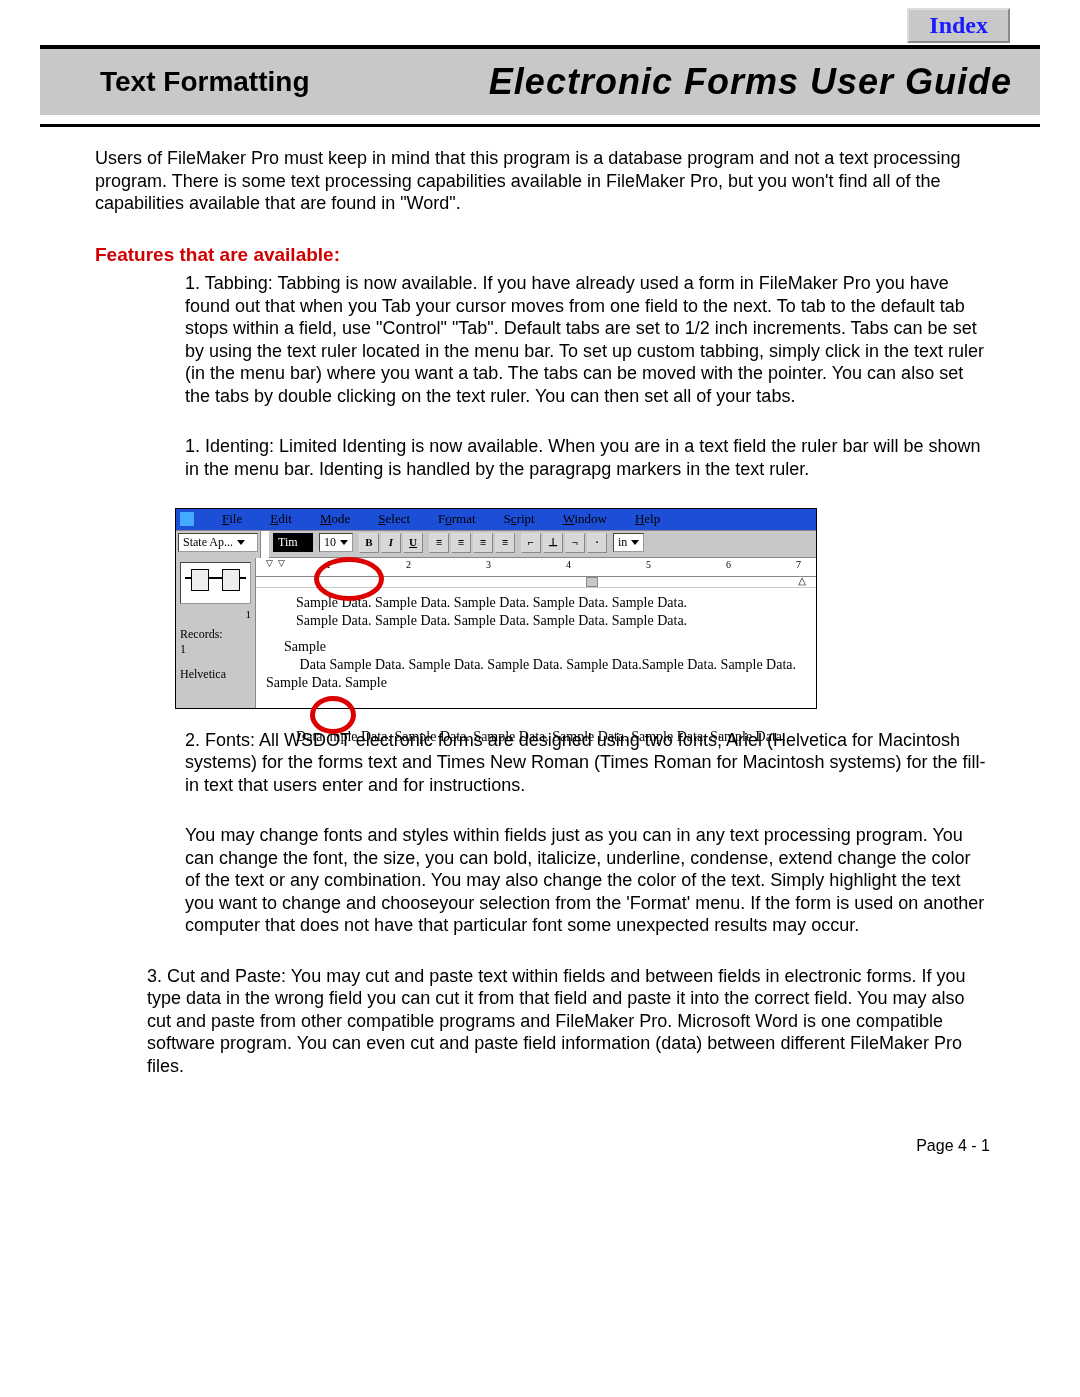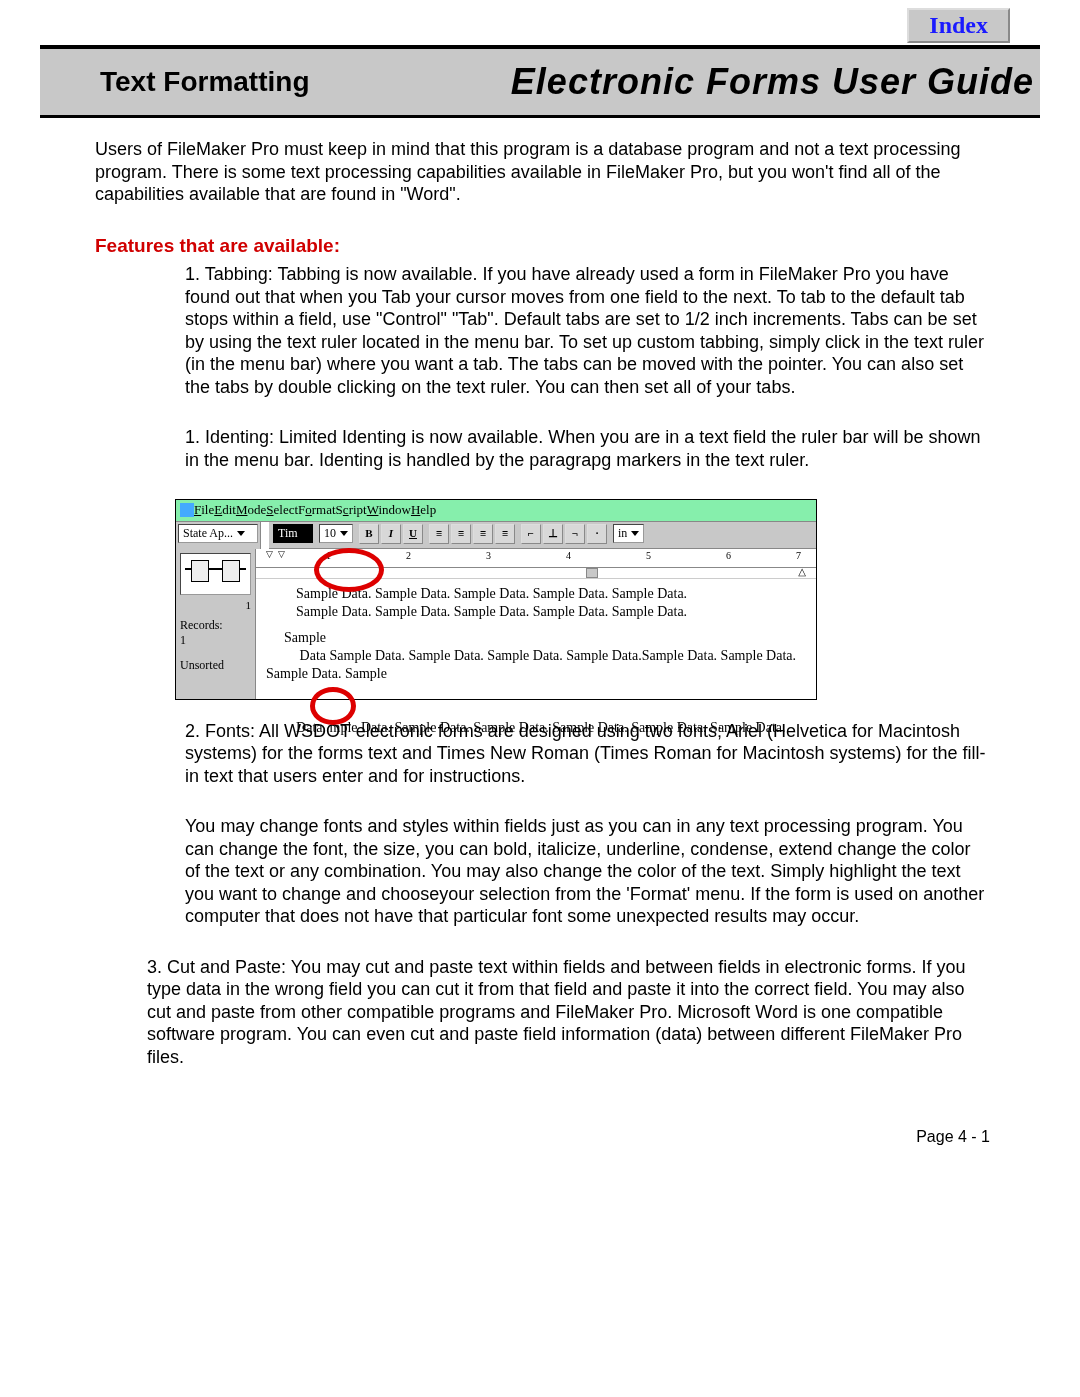--- a/index.html
+++ b/index.html
@@ -25,24 +25,24 @@
     background: #c8c8c8;
     border: 2px outset #ddd;
     padding: 2px 20px;
     font-family: "Times New Roman", serif;
     font-weight: bold;
     font-size: 24px;
     color: #1a1aff;
     cursor: pointer;
   }
   .header-box {
-    margin: 5px 40px 0 40px;
+    margin: 5px 40px 9px 40px;
     background: #c8c8c8;
     border-top: 4px solid #000;
-    padding: 12px 6px 12px 60px;
+    padding: 12px 28px 12px 60px;
     display: flex;
     justify-content: space-between;
     align-items: center;
   }
   .header-left {
     font-family: Arial, Helvetica, sans-serif;
     font-weight: bold;
     font-size: 28px;
     color: #000;
   }
@@ -84,25 +84,25 @@
   }
   .screenshot {
     margin: 10px 0 20px 80px;
     width: 640px;
     border: 1px solid #000;
     font-family: "Times New Roman", serif;
     font-size: 12px;
     background: #fff;
   }
   .ss-menubar {
-    background: #86efac;
+    background: #1d4ed8;
     border-bottom: 1px solid #888;
     padding: 2px 4px;
     display: flex;
-    gap: 0;
+    gap: 28px;
     align-items: center;
   }
   .ss-icon {
     width: 14px;
     height: 14px;
     background: #4af;
     display: inline-block;
   }
   .ss-menu {
     font-size: 13px;
@@ -282,21 +282,21 @@
       <div class="ss-main">
         <div class="ss-left">
           <div class="ss-left-box">
             <div style="position:absolute;left:4px;right:4px;top:14px;height:2px;background:#000;"></div>
             <div style="position:absolute;left:10px;top:6px;width:16px;height:20px;border:1px solid #000;background:#eee;"></div>
             <div style="position:absolute;right:10px;top:6px;width:16px;height:20px;border:1px solid #000;background:#eee;"></div>
           </div>
           <div style="text-align:right;font-size:11px;">1</div>
           <div style="margin-top:6px;font-size:12px;">Records:</div>
           <div style="font-size:12px;">1</div>
-          <div style="margin-top:10px;font-size:12px;">Unsorted</div>
+          <div style="margin-top:10px;font-size:12px;">Helvetica</div>
         </div>
         <div class="ss-right">
           <div class="ss-ruler">
             <span class="ruler-num" style="left:70px;">1</span>
             <span class="ruler-num" style="left:150px;">2</span>
             <span class="ruler-num" style="left:230px;">3</span>
             <span class="ruler-num" style="left:310px;">4</span>
             <span class="ruler-num" style="left:390px;">5</span>
             <span class="ruler-num" style="left:470px;">6</span>
             <span class="ruler-num" style="left:540px;">7</span>

